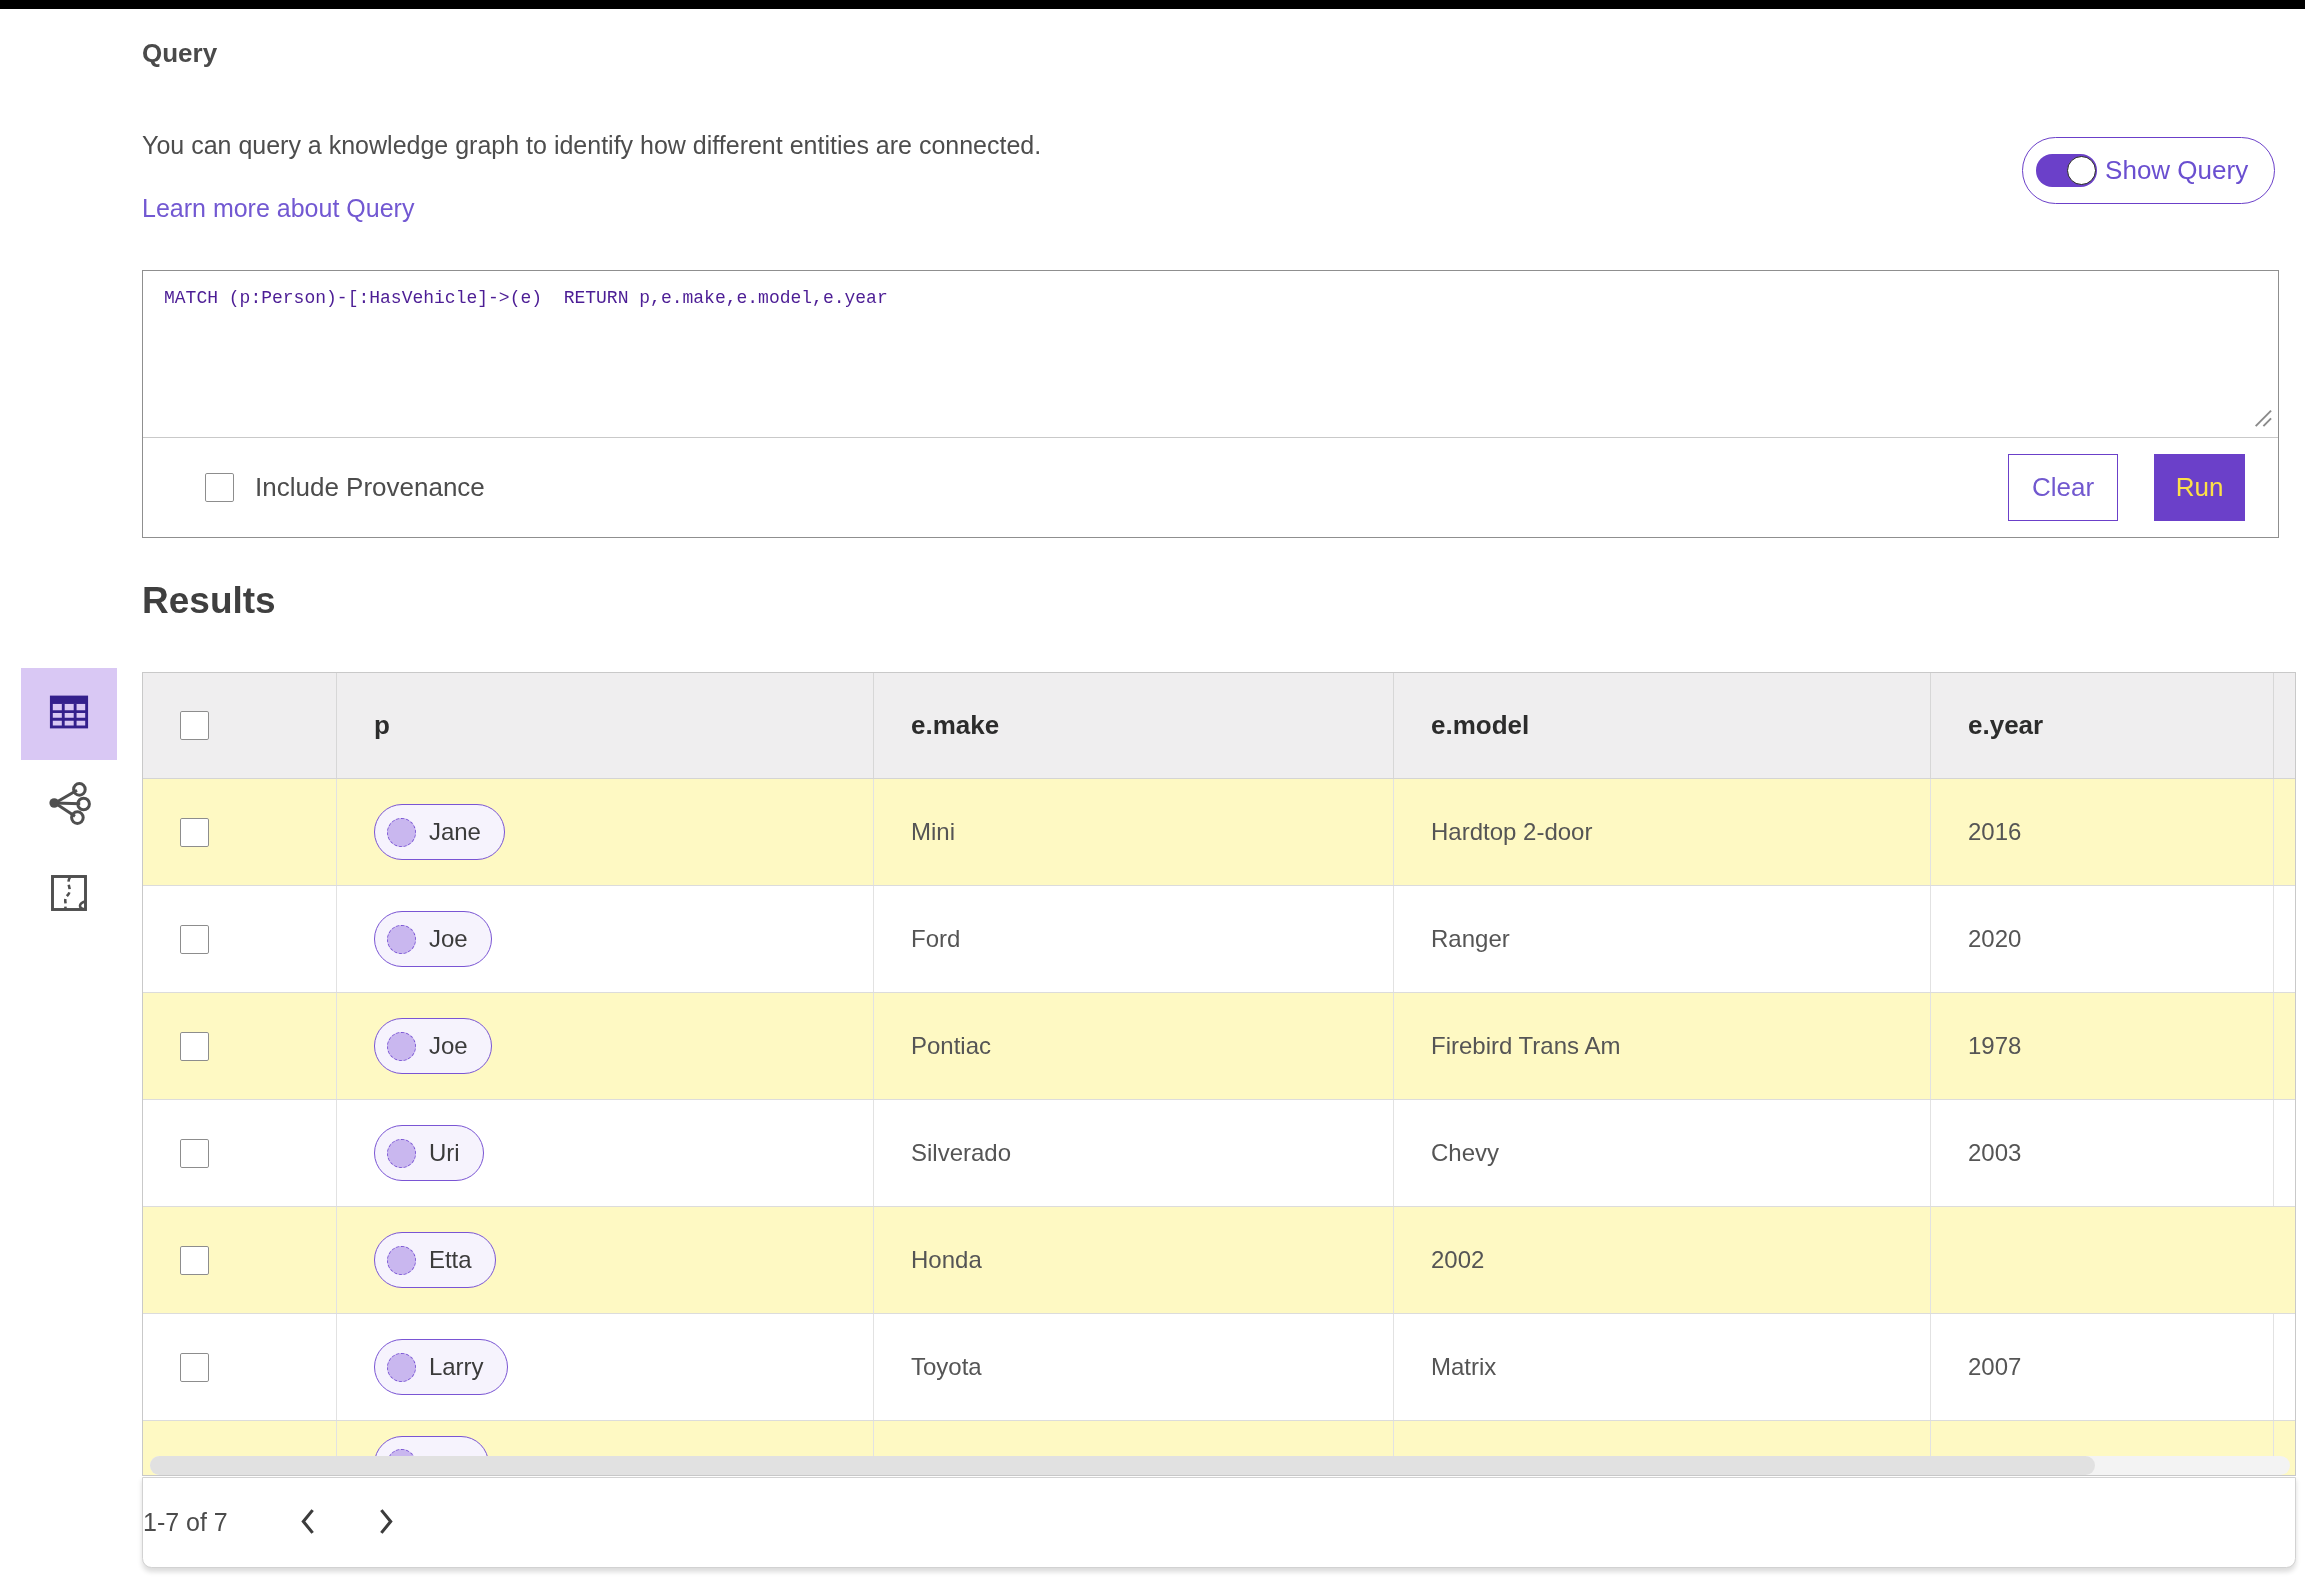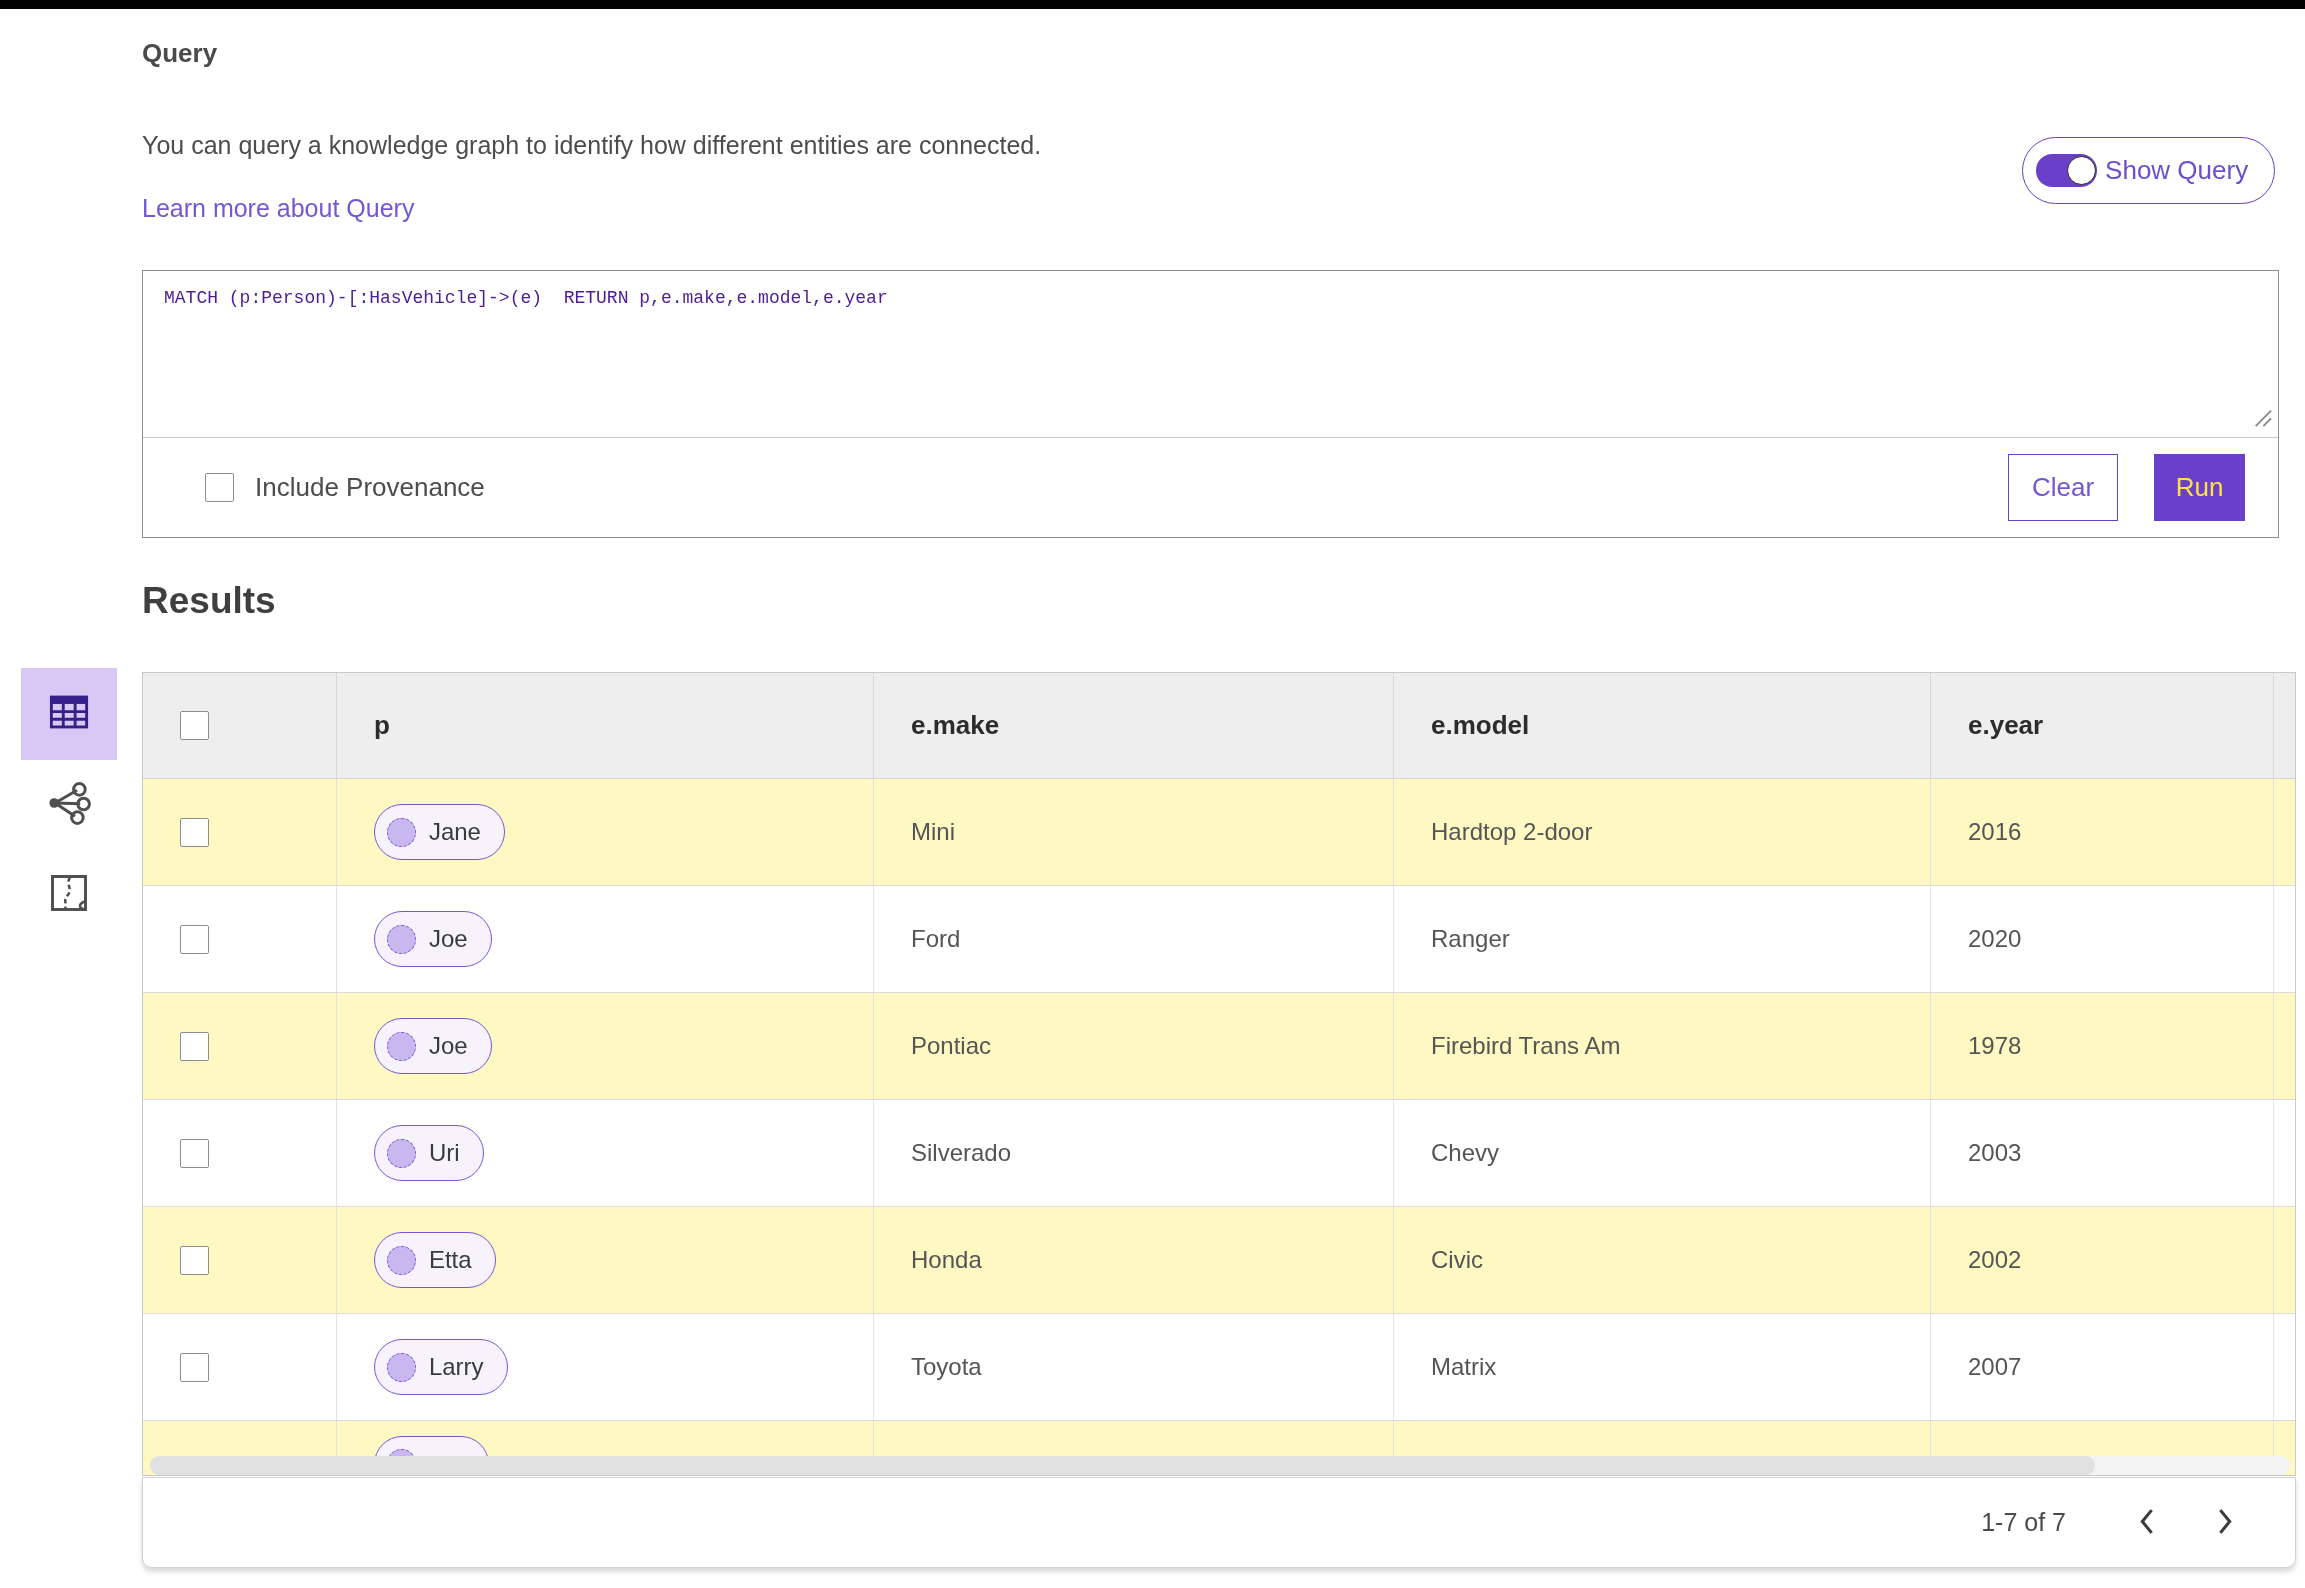--- a/index.html
+++ b/index.html
@@ -57,21 +57,21 @@
   .entity-label { font-size:24px; color:#3b3b3b; margin-left:13.4px; white-space:nowrap; }
 
   .partial-row { height:59px; overflow:hidden; border-bottom:none; align-items:start; }
   .partial-row .entity-pill { margin-top:26px; width:115px; }
 
   .h-scrollbar { position:absolute; left:6.7px; top:783px; width:2140px; height:19px; background:#f3f3f3; border-radius:9.6px; z-index:5; }
   .h-scrollbar-thumb { position:absolute; left:0; top:0; width:1945px; height:19px; background:#e1e1e1; border-radius:9.6px; cursor:grab; }
 
   .pagination-bar { position:absolute; left:142px; top:1477px; width:2154px; height:91px; background:#fff;
     border:1px solid #d2d2d2; border-radius:0 0 9.6px 9.6px; box-shadow:0 3.8px 4.8px rgba(0,0,0,0.14);
-    display:flex; align-items:center; justify-content:flex-end; padding-right:50px; }
+    display:flex; align-items:center; padding-right:50px; }
   .page-range { font-size:25px; color:#4b4b4b; margin-right:60px; }
   .page-btn { width:42px; height:42px; background:transparent; border:none; display:flex; align-items:center; justify-content:center; cursor:pointer; }
   .page-btn + .page-btn { margin-left:35px; }
 </style>
 </head>
 <body>
 
 <div class="topbar"></div>
 
 <div class="query-title">Query</div>
@@ -227,21 +227,20 @@
     <div class="cell cb-cell">
           <span class="checkbox"></span>
         </div>
     <div class="cell">
           <span class="entity-pill">
             <span class="entity-dot"></span>
             <span class="entity-label">Etta</span>
           </span>
         </div>
     <div class="cell cell-make">Honda</div>
-    <div class="cell cell-model">Civic</div>
     <div class="cell cell-year">2002</div>
     <div class="cell gutter"></div>
   </div>
 
   <div class="trow body-row">
     <div class="cell cb-cell">
           <span class="checkbox"></span>
         </div>
     <div class="cell">
           <span class="entity-pill">

